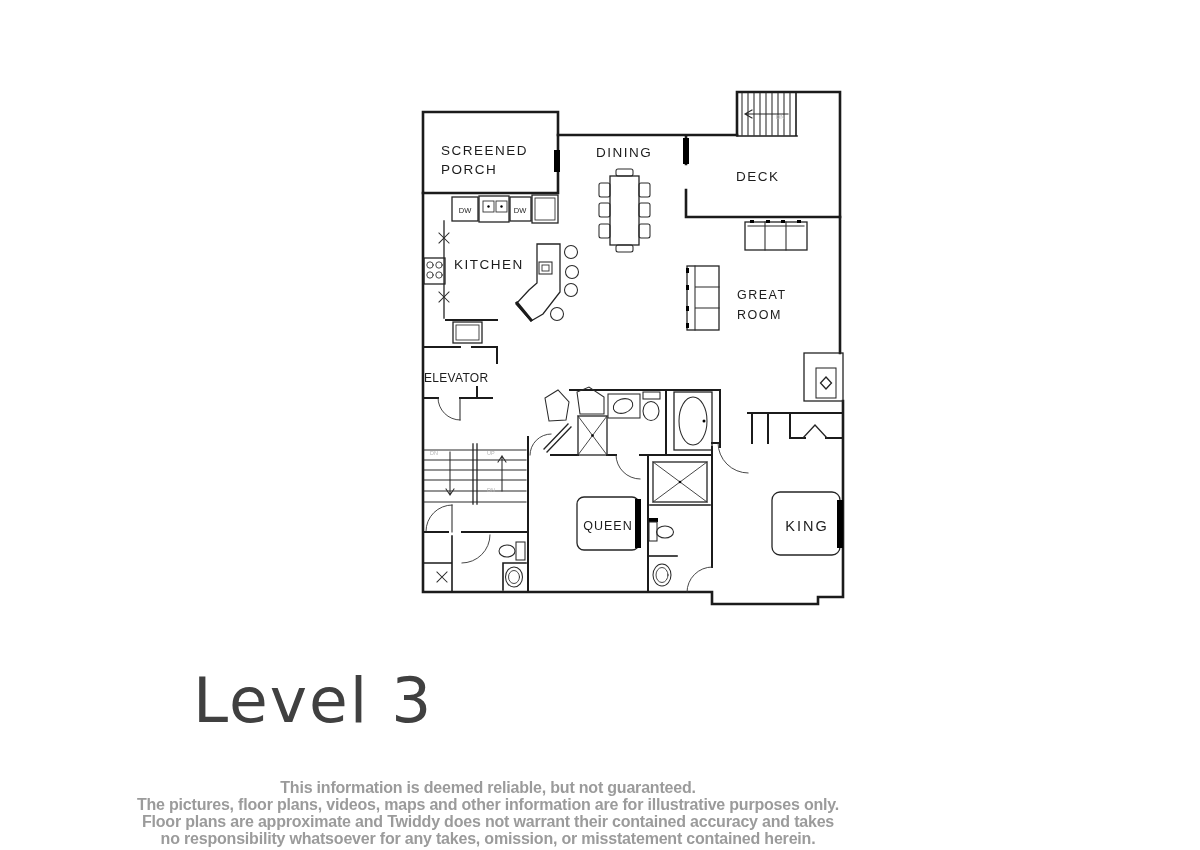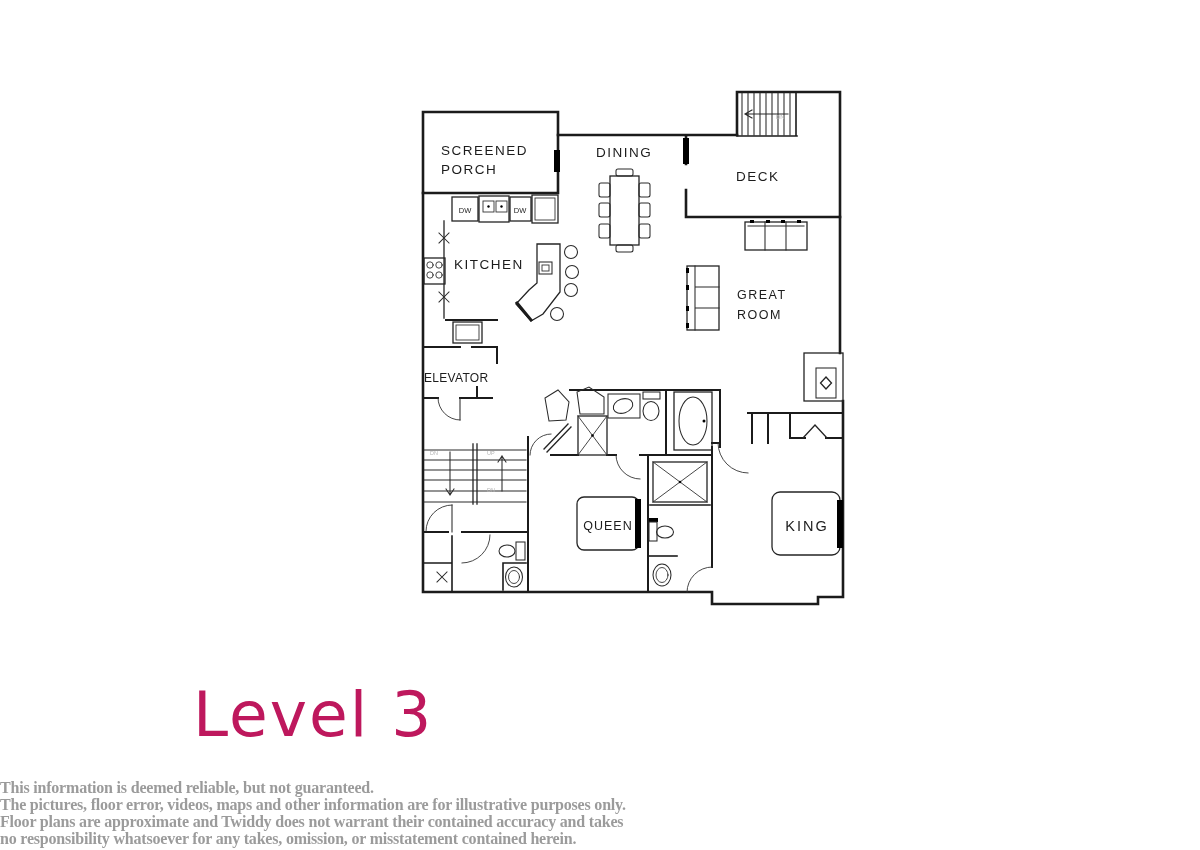--- a/index.html
+++ b/index.html
@@ -11,25 +11,25 @@
   svg.plan .w-ext{stroke-width:2.6;}
   svg.plan .w-int{stroke-width:2;}
   svg.plan .w-med{stroke-width:1.6;}
   svg.plan .furn{stroke-width:1.3;stroke:#242424;}
   svg.plan .thin{stroke-width:1.05;stroke:#2a2a2a;}
   svg.plan .hair{stroke-width:0.9;stroke:#333;}
   svg.plan .solid{fill:#000;stroke:none;}
   svg.plan text{font-family:"Liberation Sans",sans-serif;fill:#1c1c1c;stroke:none;}
   svg.plan text.lbl{letter-spacing:1.5px;}
   svg.plan text.faint{fill:#b5b5b5;letter-spacing:0;}
-  .level-title{position:absolute;left:193px;top:678px;font-size:63px;color:#be185d;
+  .level-title{position:absolute;left:193px;top:664px;font-size:63px;color:#404040;
         font-family:"DejaVu Sans","Liberation Sans",sans-serif;font-weight:400;letter-spacing:2px;}
-  .disclaimer{position:absolute;left:0;right:0;top:779px;
+  .disclaimer{position:absolute;left:0;right:0;top:779px;text-align:center;
         color:#9b9b9b;font-weight:700;font-size:16px;line-height:17px;letter-spacing:-0.2px;
-        font-family:Liberation Serif, serif;}
+        font-family:Liberation Sans, sans-serif;}
 </style>
 </head>
 <body>
 
 <div class="page">
 
   <svg class="plan" width="1200" height="850" viewBox="0 0 1200 850">
 
     <g>
       <path class="w-ext" d="M423,193 V112 H558 M558,112 V150 M558,172 V193 M423,193 H558"></path>
@@ -244,18 +244,18 @@
       </g>
       <text x="807" y="531" font-size="14.5" letter-spacing="2" text-anchor="middle">KING</text>
     </g>
 
   </svg>
 
   <div class="level-title">Level 3</div>
 
   <div class="disclaimer">
     <div>This information is deemed reliable, but not guaranteed.</div>
-    <div>The pictures, floor error, videos, maps and other information are for illustrative purposes only.</div>
+    <div>The pictures, floor plans, videos, maps and other information are for illustrative purposes only.</div>
     <div>Floor plans are approximate and Twiddy does not warrant their contained accuracy and takes</div>
     <div>no responsibility whatsoever for any takes, omission, or misstatement contained herein.</div>
   </div>
 
 </div>
 
 </body></html>

